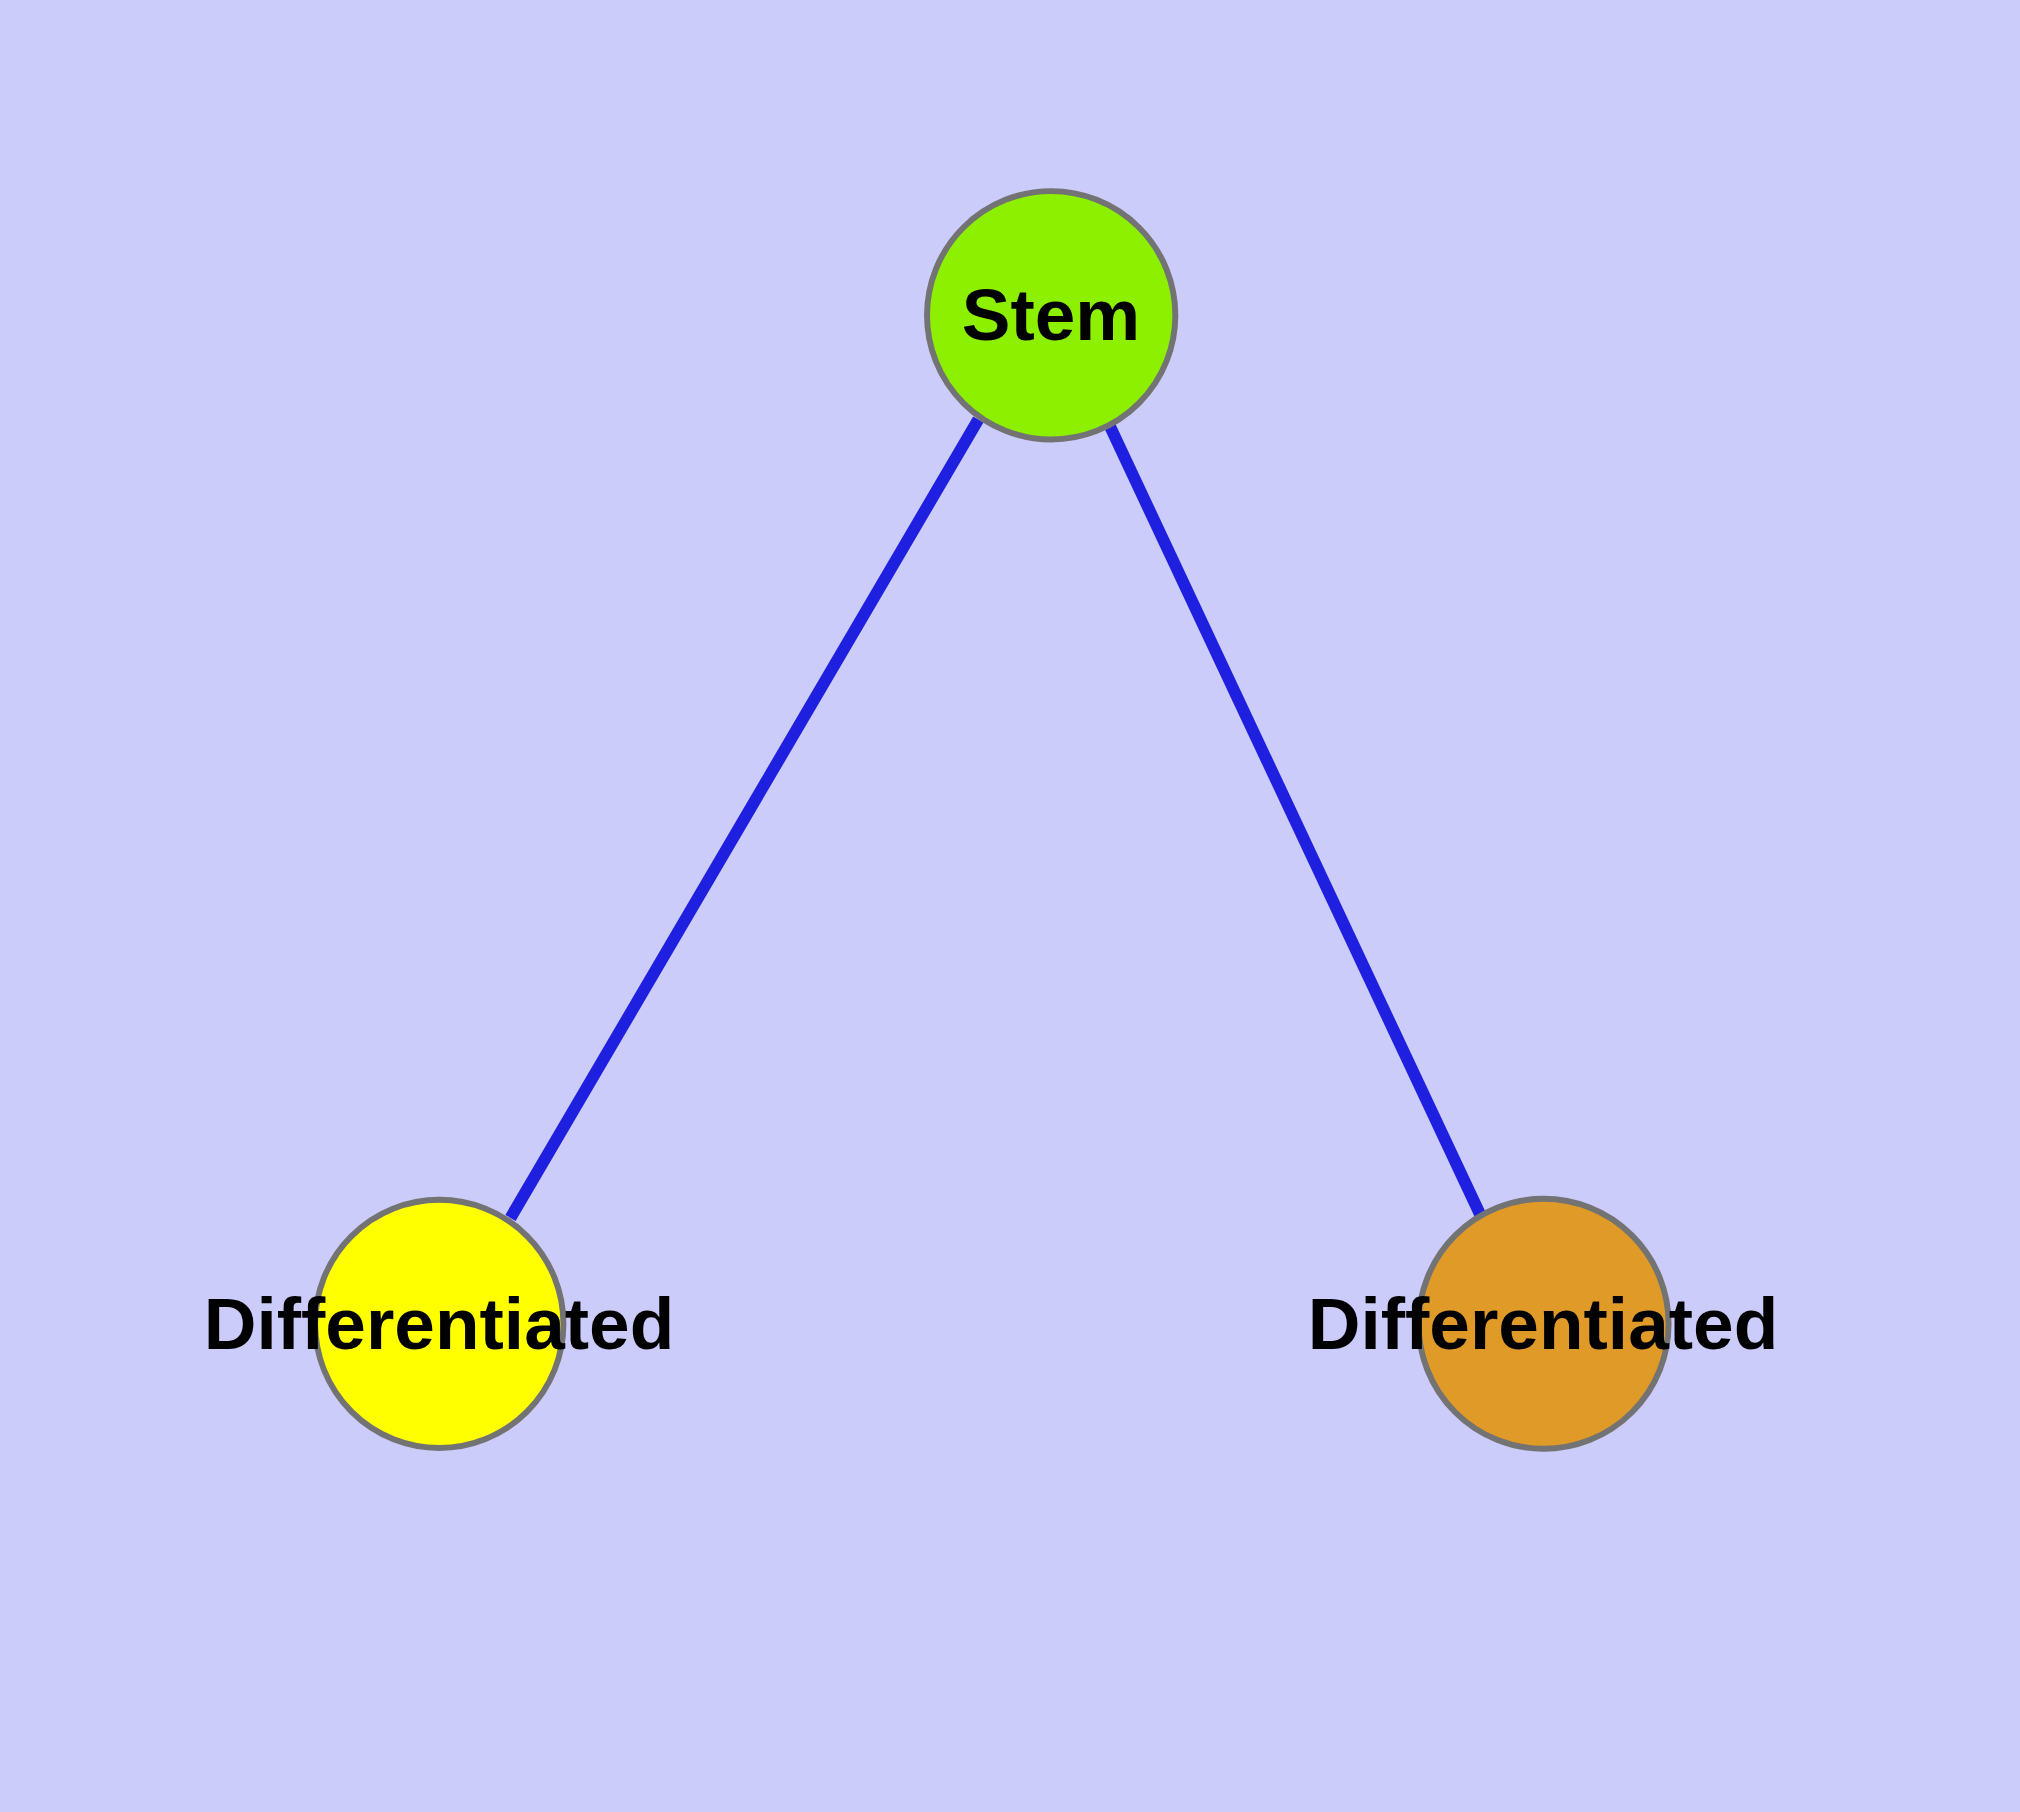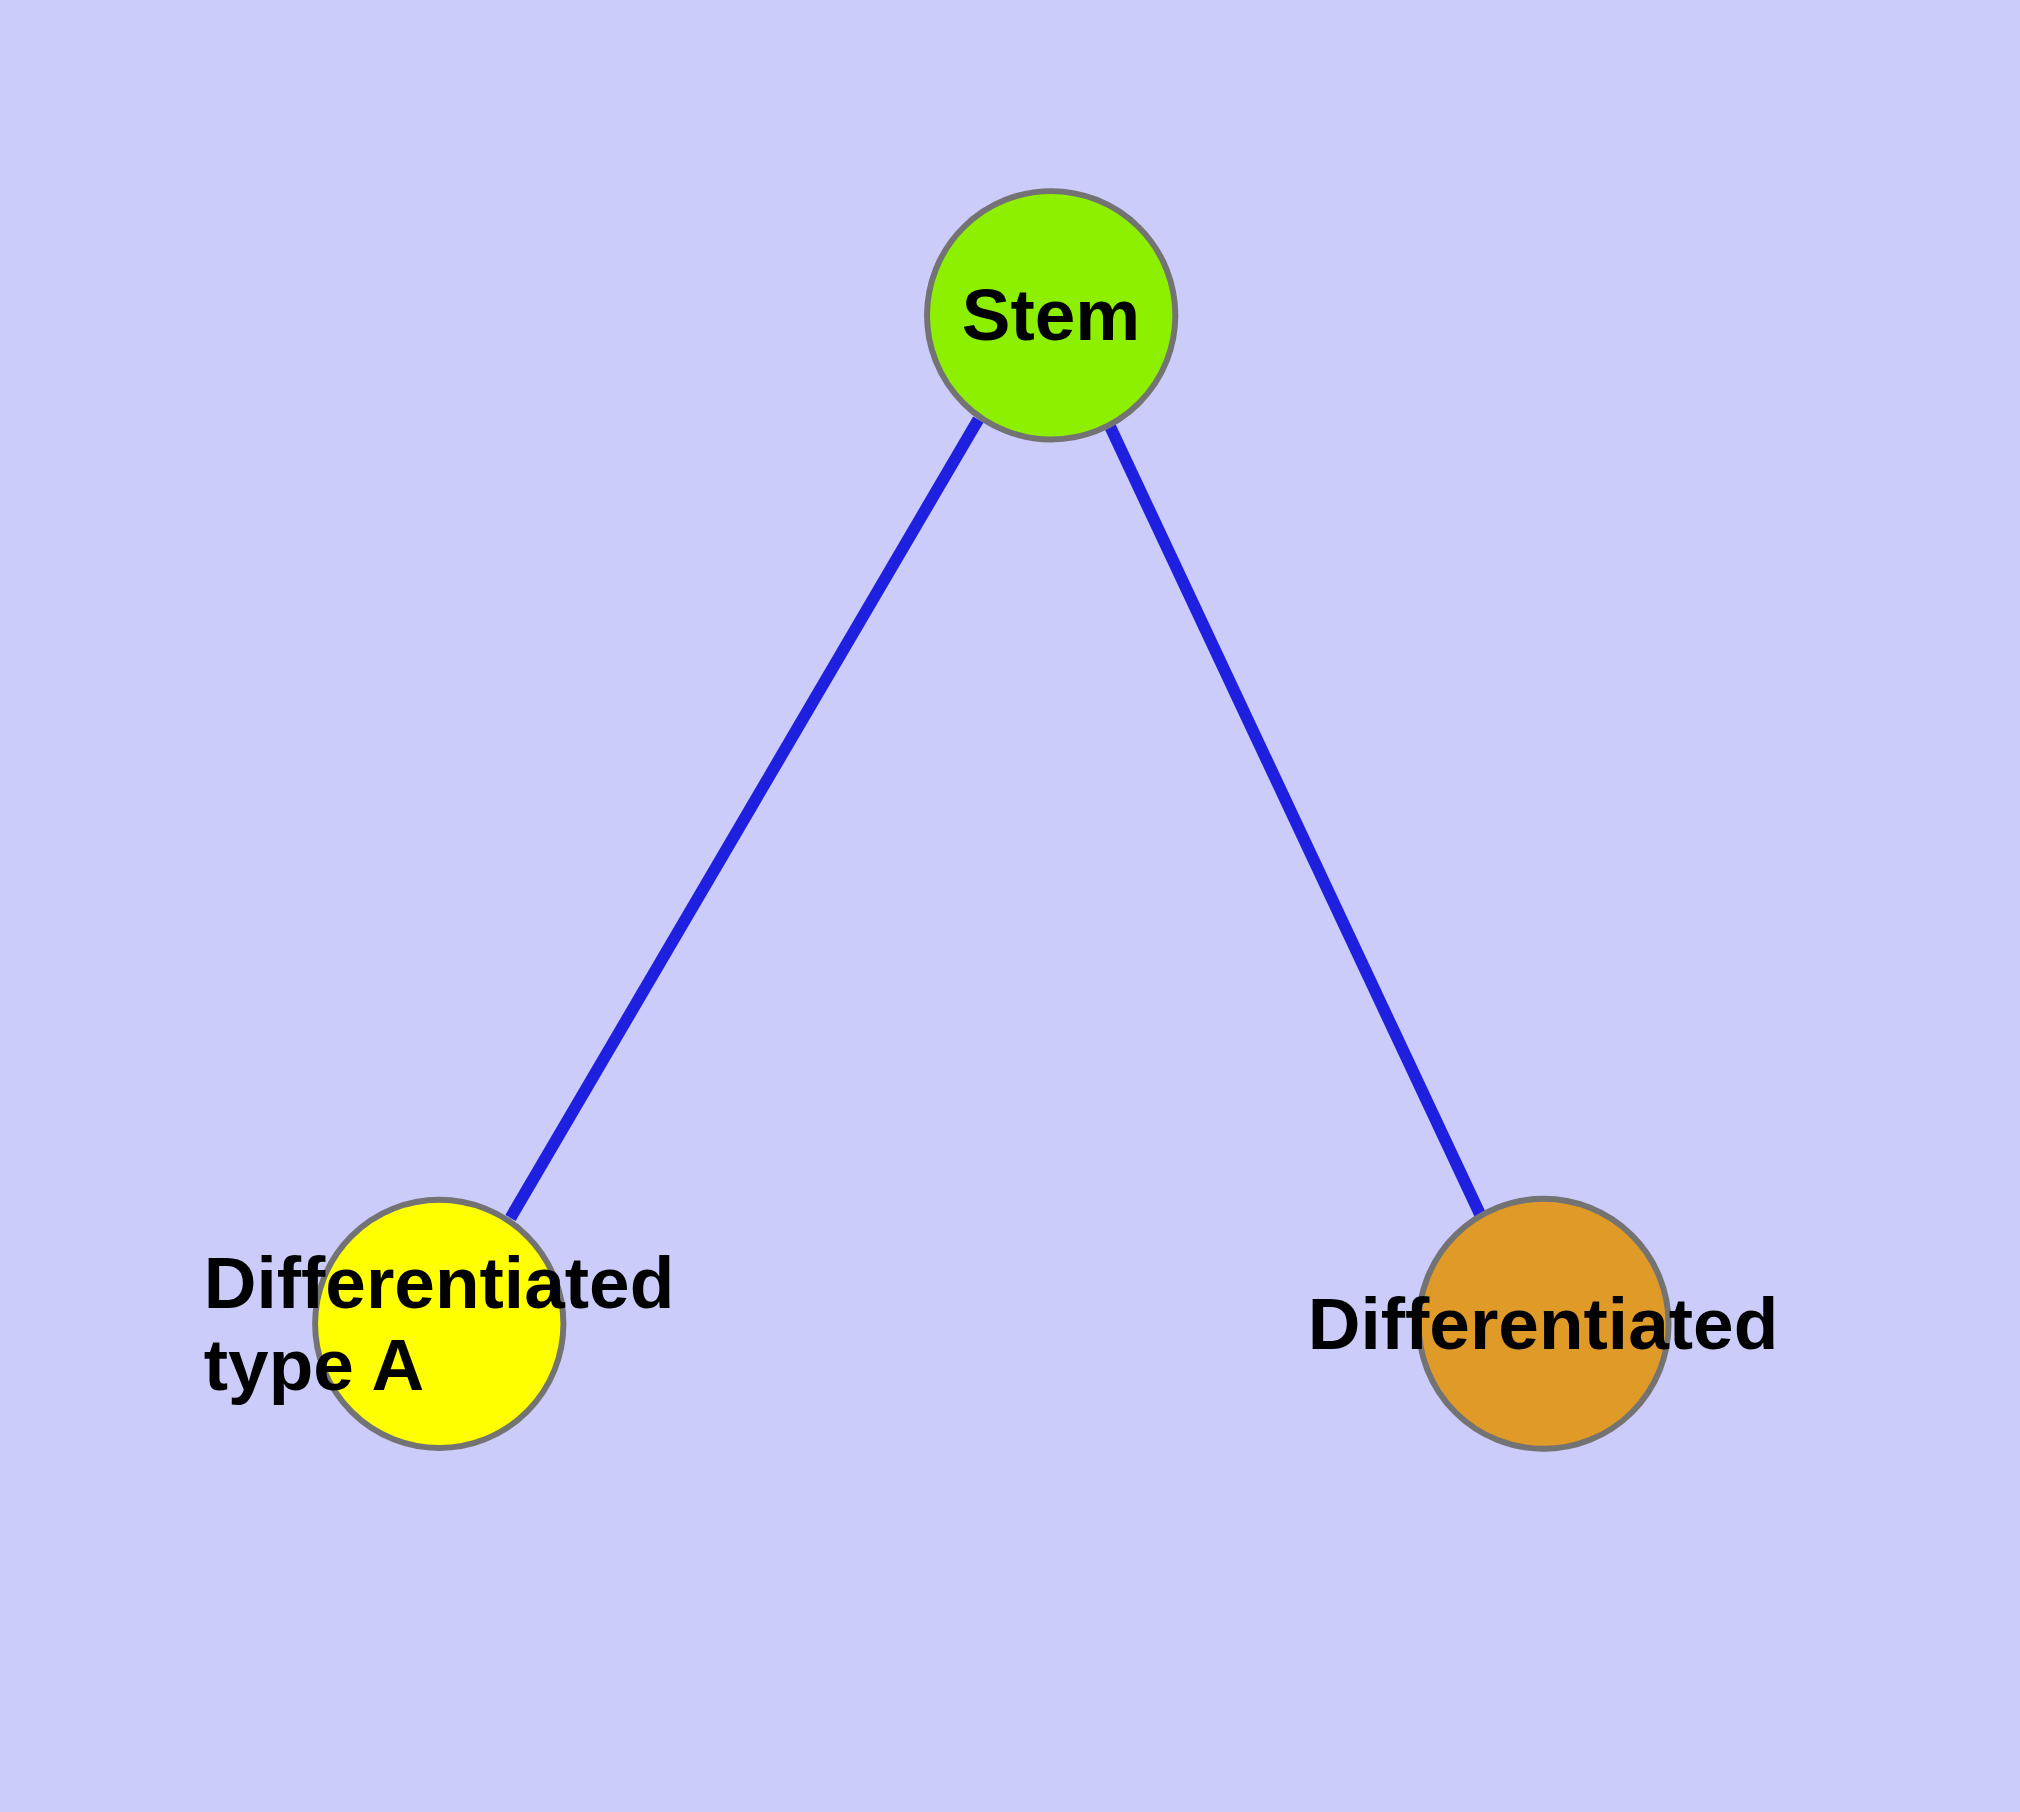--- a/index.html
+++ b/index.html
@@ -24,21 +24,21 @@
   }
   #graph-svg {
     position: absolute;
     left: 0;
     top: 0;
     width: 2021px;
     height: 1812px;
   }
   .node-label {
     position: absolute;
-    text-align: left;
+    text-align: right;
     font-weight: bold;
     color: #000000;
     line-height: 1.12;
     white-space: nowrap;
     pointer-events: none;
     transform: translate(-50%, -50%);
   }
   .node-label .line {
     display: block;
   }
@@ -61,21 +61,20 @@
       <circle cx="1821" cy="1562" r="147.5" fill="#e09a28" stroke="#737373" stroke-width="7"></circle>
     </g>
   </svg>
 
   <div class="node-label" style="left: 1051px; top: 315px; font-size: 73px; color: rgb(0, 0, 0);">
     <span class="line">Stem</span>
   </div>
 
   <div class="node-label" style="left: 439px; top: 1324px; font-size: 73px; color: rgb(0, 0, 0);">
     <span class="line">Differentiated</span>
-    <span class="line">type A</span>
   </div>
 
   <div class="node-label" style="left: 1543px; top: 1324px; font-size: 73px; color: rgb(0, 0, 0);">
     <span class="line">Differentiated</span>
   </div>
 
 </div>
 
 
 </body></html>

